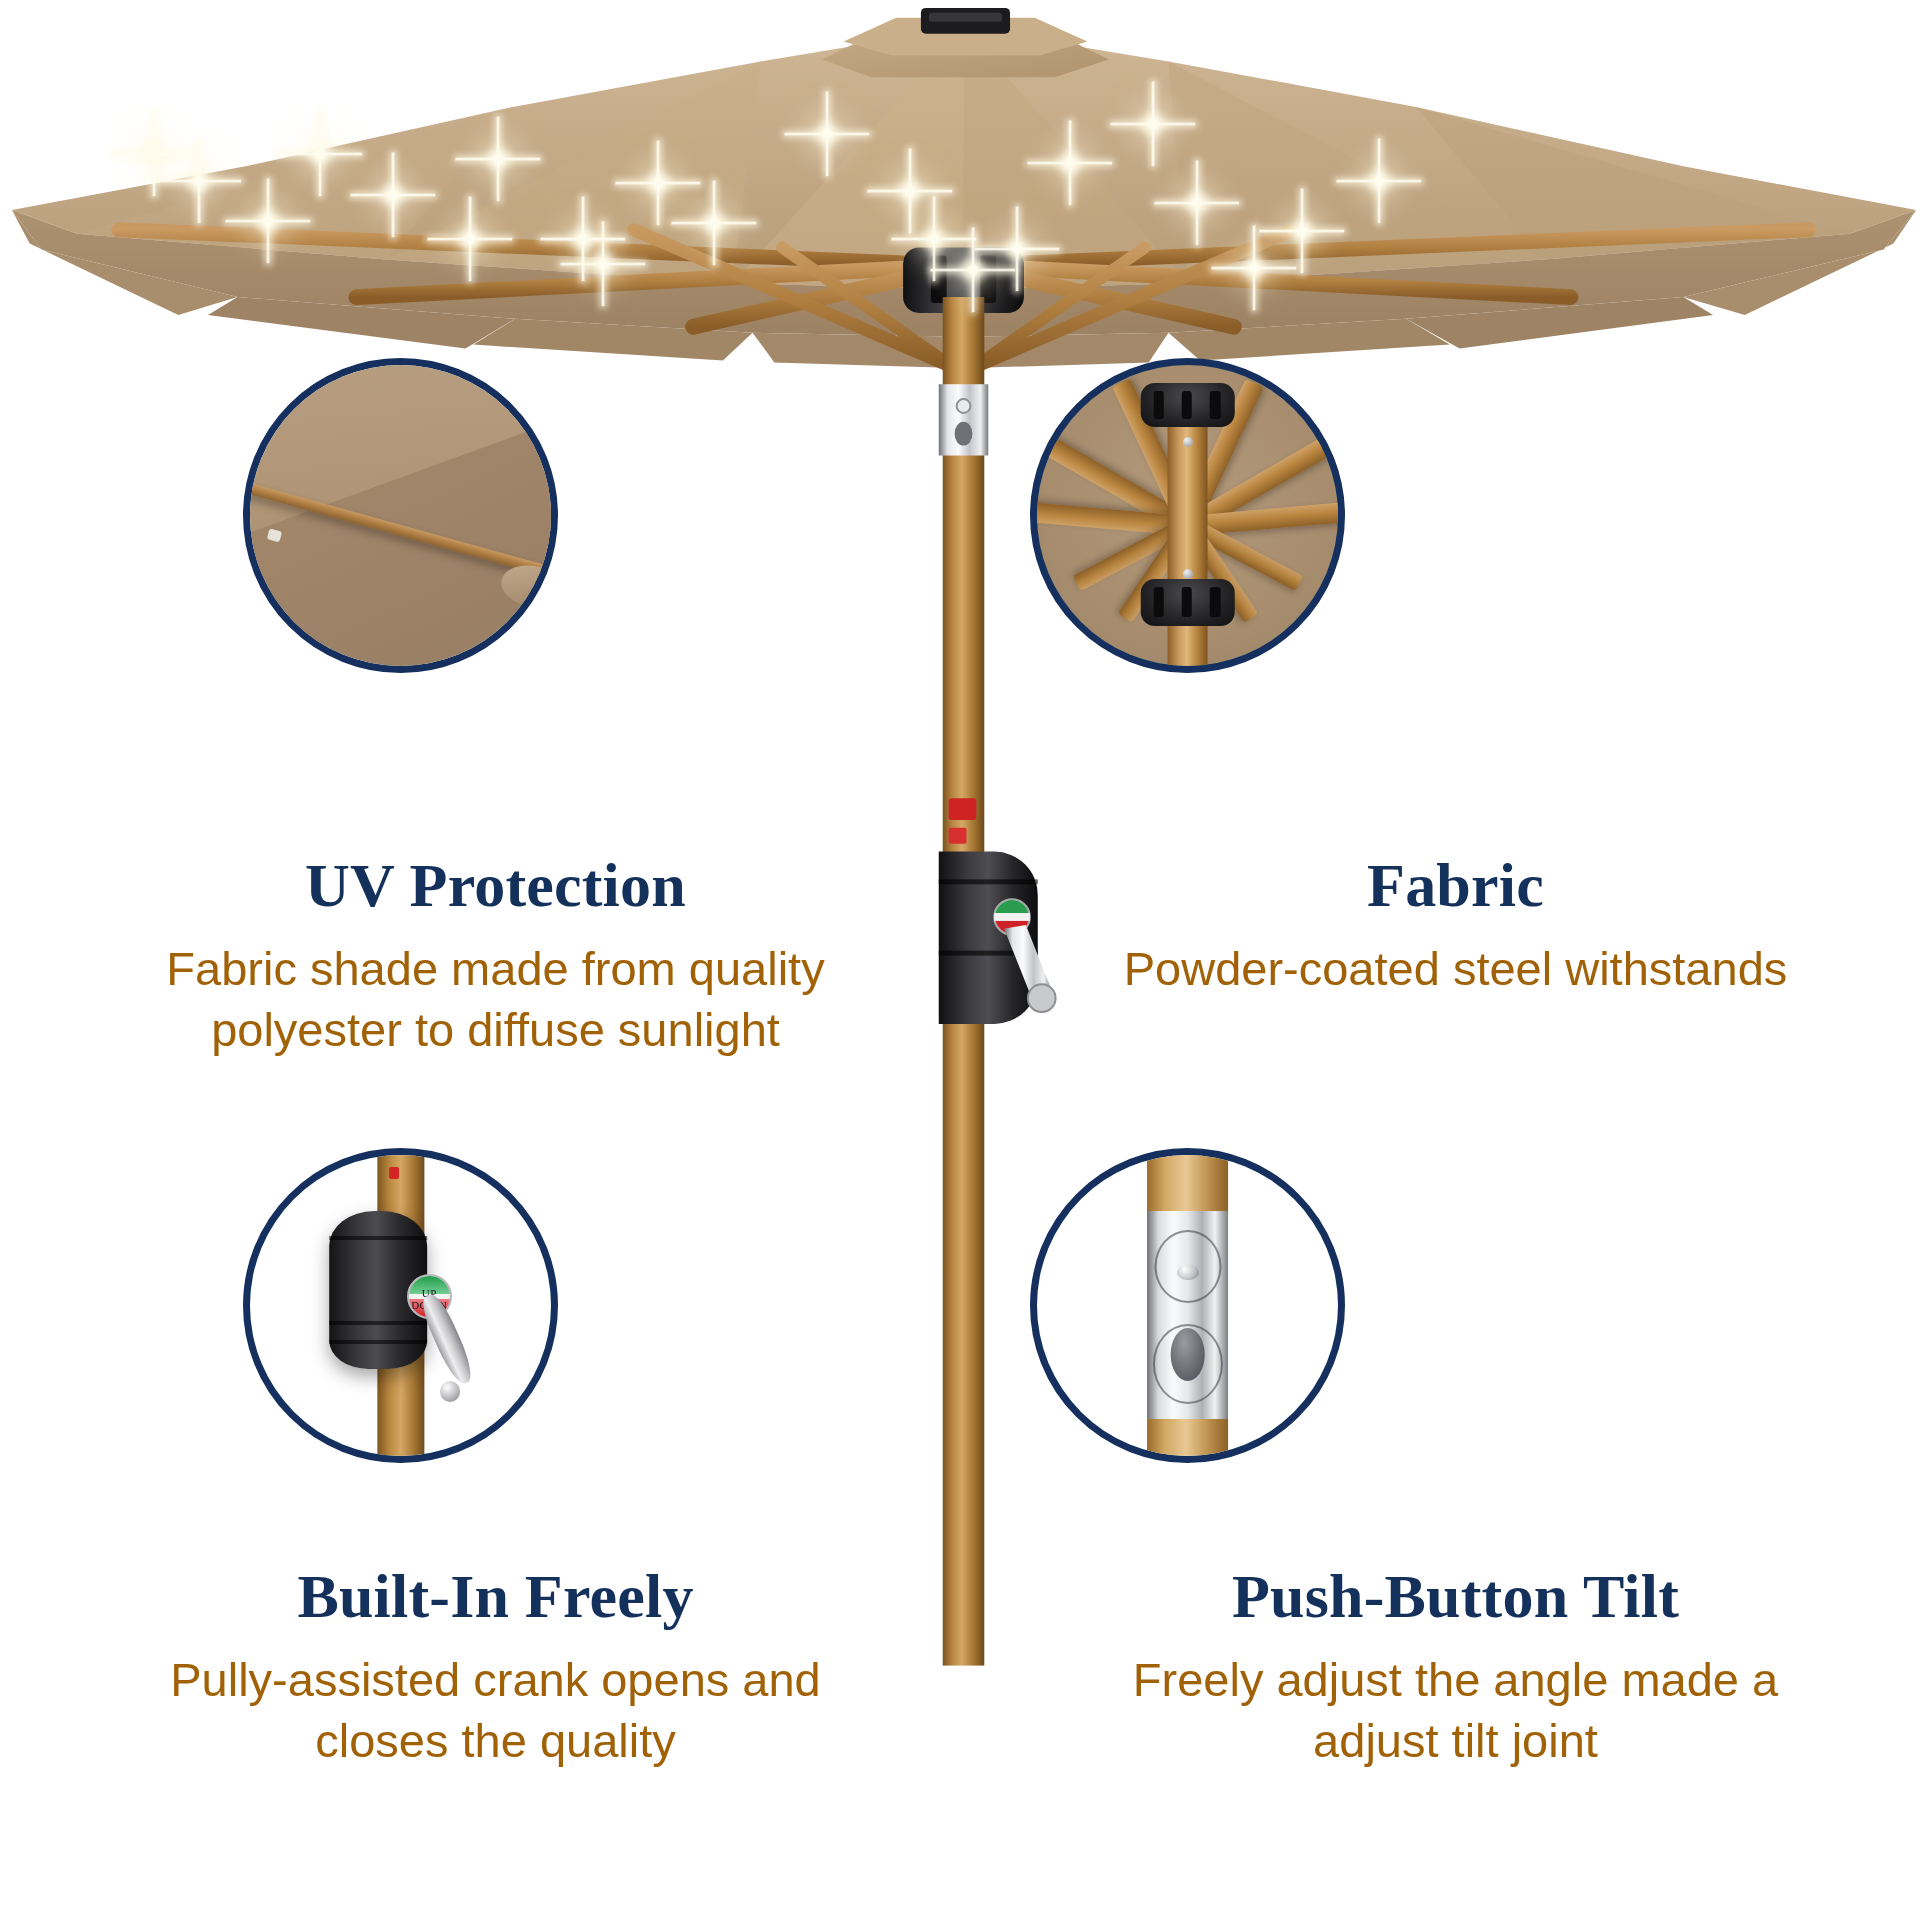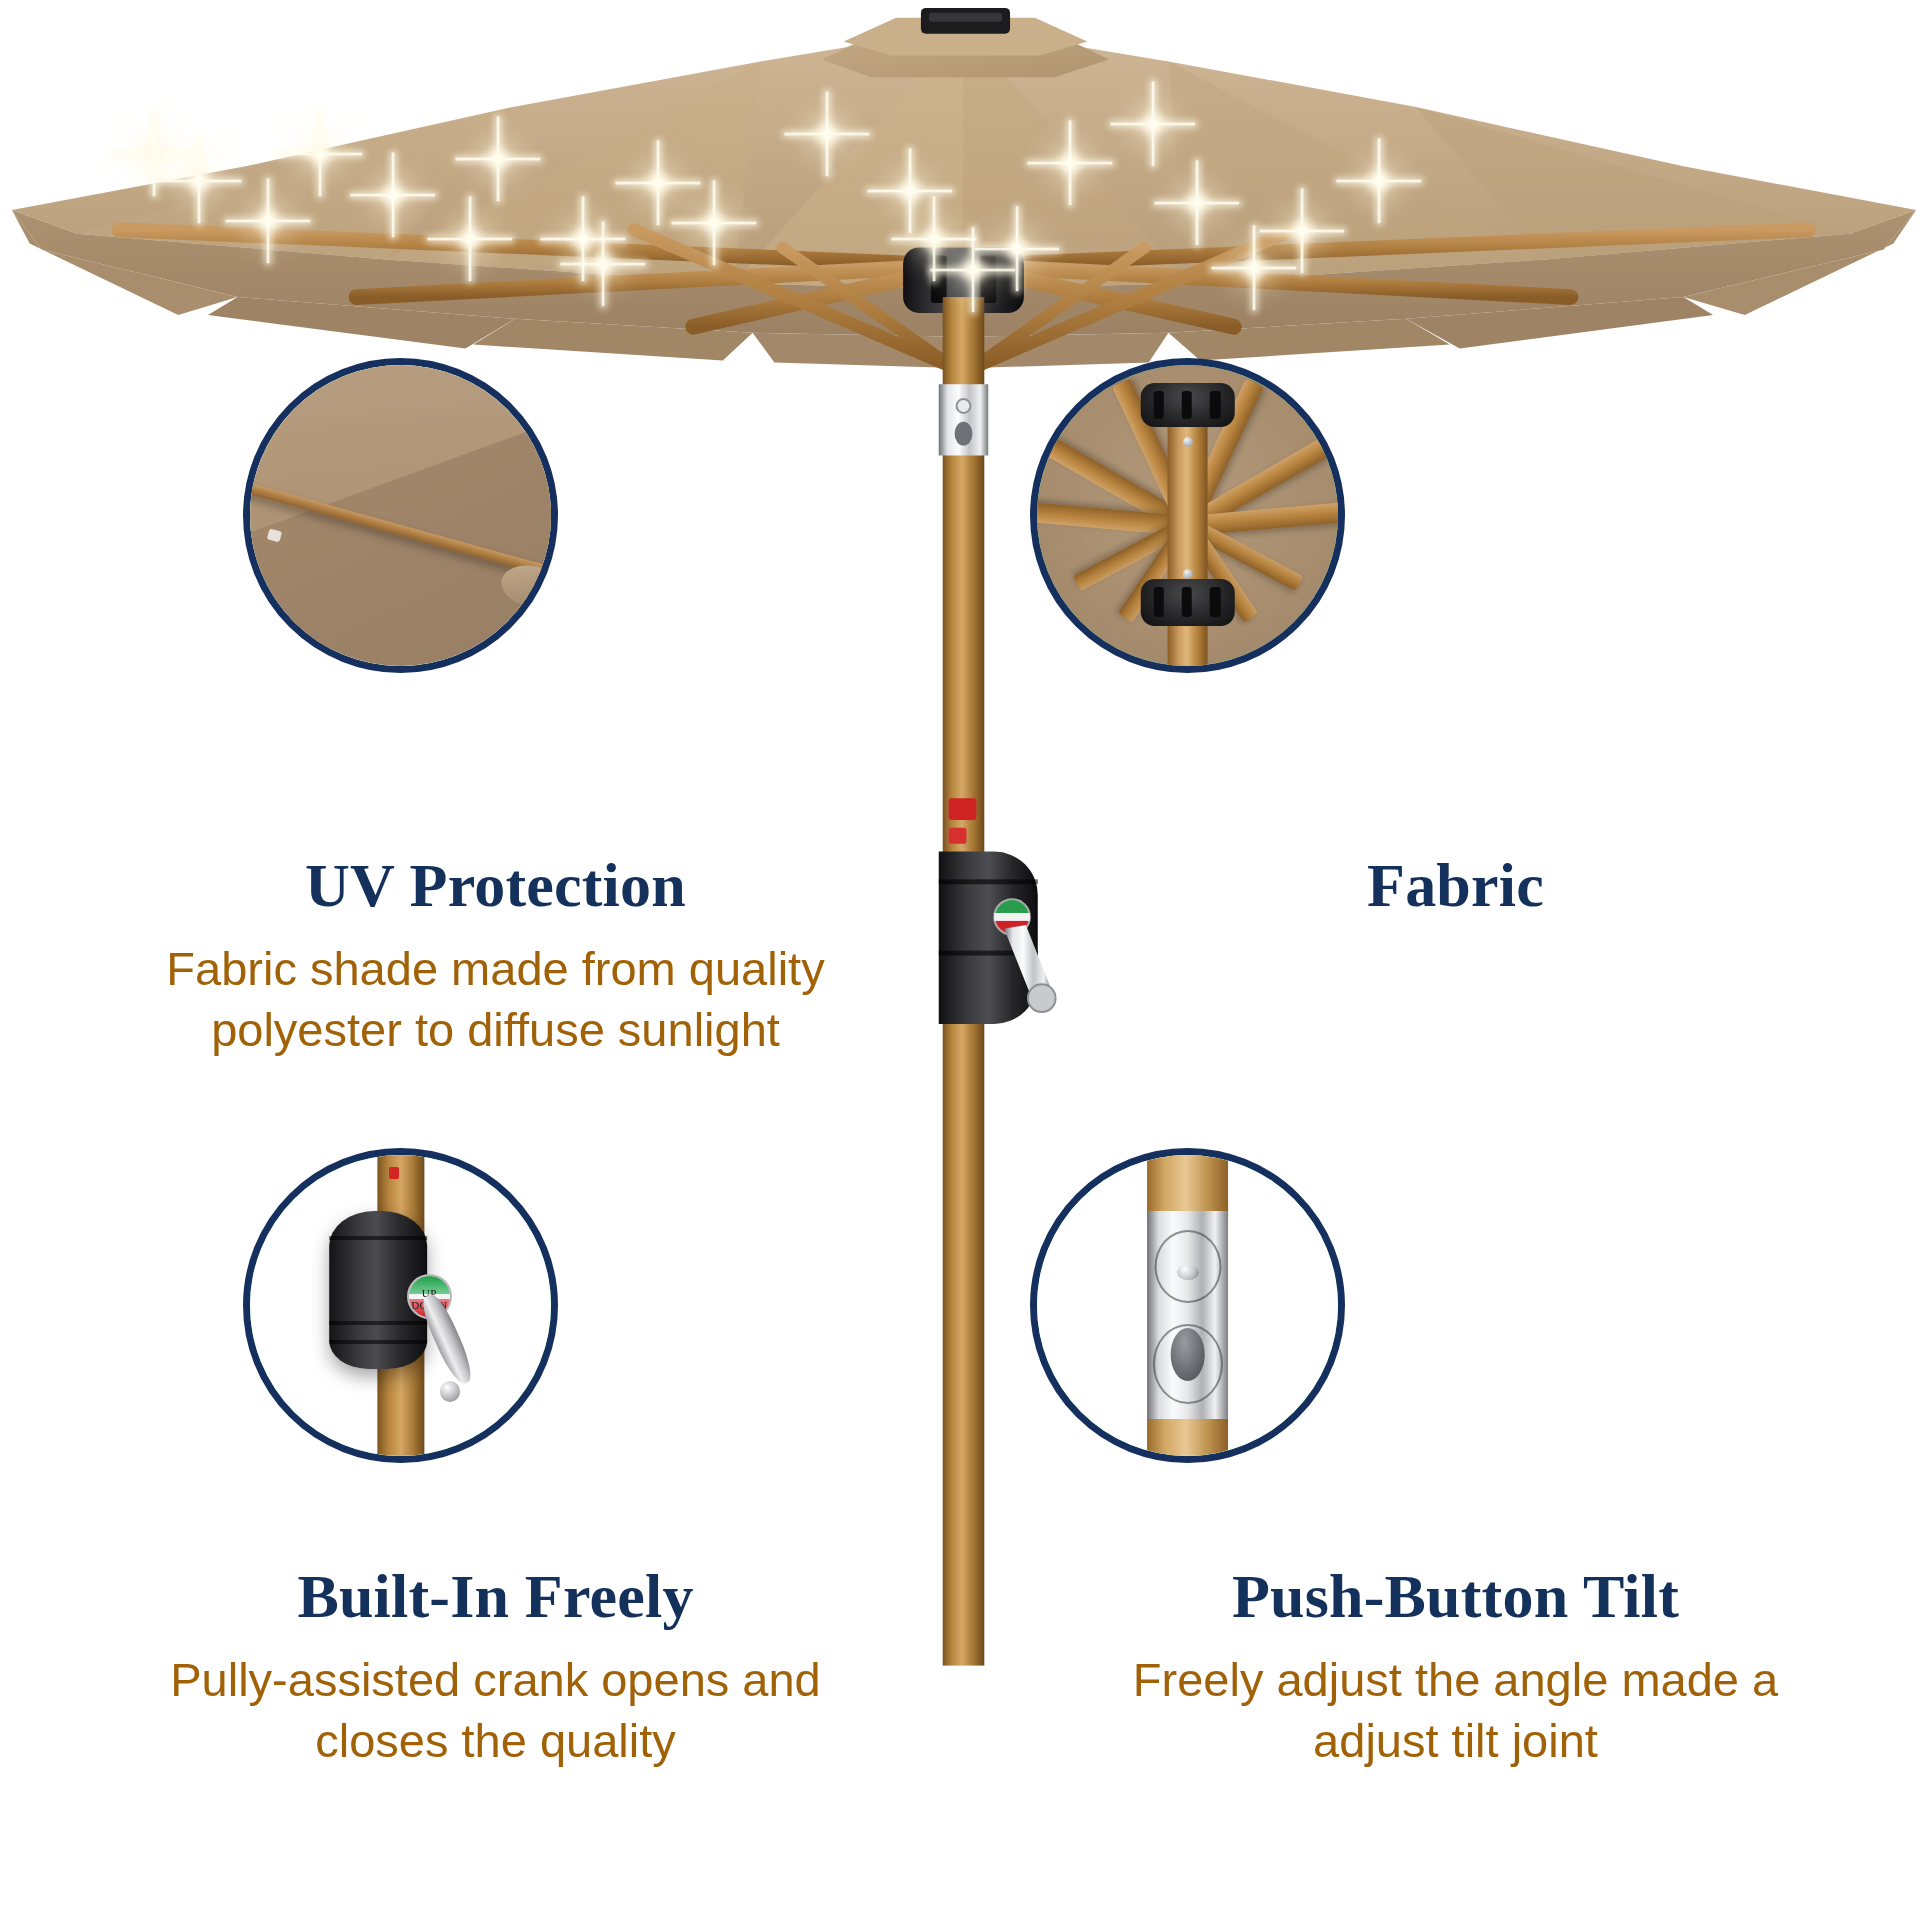--- a/index.html
+++ b/index.html
@@ -36,21 +36,21 @@
     color:#a16207;
     margin:0;
   }
 
   
   .callout{
     position:absolute;
     border-radius:50%;
     border:7px solid #15305e;
     overflow:hidden;
-    background:#86efac;
+    background:#0c4a6e;
     box-sizing:border-box;
   }
   .callout > .inner{position:absolute;inset:-7px;border-radius:50%;overflow:hidden;}
 
   
   .uv-fab{position:absolute;inset:0;background:#ffffff;}
   .uv-fab .cloth-a{
     position:absolute;left:-14%;top:-26%;width:150%;height:112%;
     background:linear-gradient(183deg,#b79d80 0%,#b09madd 0%,#b39876 40%,#a98e6c 100%);
     background:linear-gradient(183deg,#bba286 0%,#b3987a 45%,#a68c6a 100%);
@@ -435,21 +435,21 @@
     <h2 class="ftitle">UV Protection</h2>
     <p class="fdesc">
       <span>Fabric shade made from quality</span><br>
       <span>polyester to diffuse sunlight</span>
     </p>
   </div>
 
   <div class="feature" style="left:1000px;top:853px;width:911px">
     <h2 class="ftitle">Fabric</h2>
     <p class="fdesc">
-      <br>
+      <span>Powder-coated steel withstands</span><br>
     </p>
   </div>
 
   <div class="feature" style="left:40px;top:1564px;width:911px">
     <h2 class="ftitle">Built-In Freely</h2>
     <p class="fdesc">
       <span>Pully-assisted crank opens and</span><br>
       <span>closes the quality</span>
     </p>
   </div>

